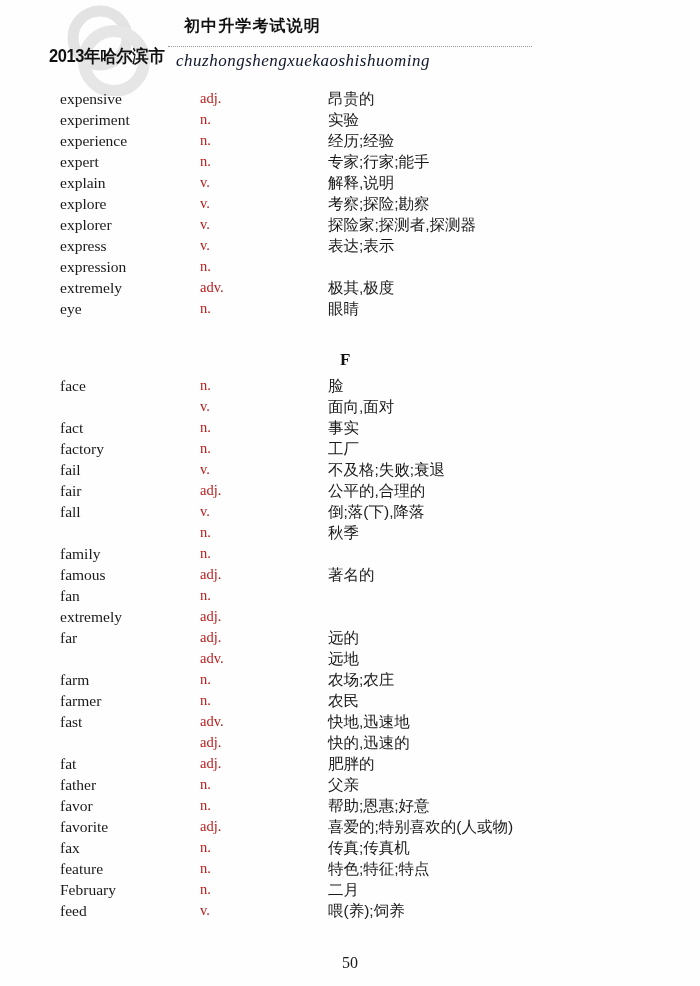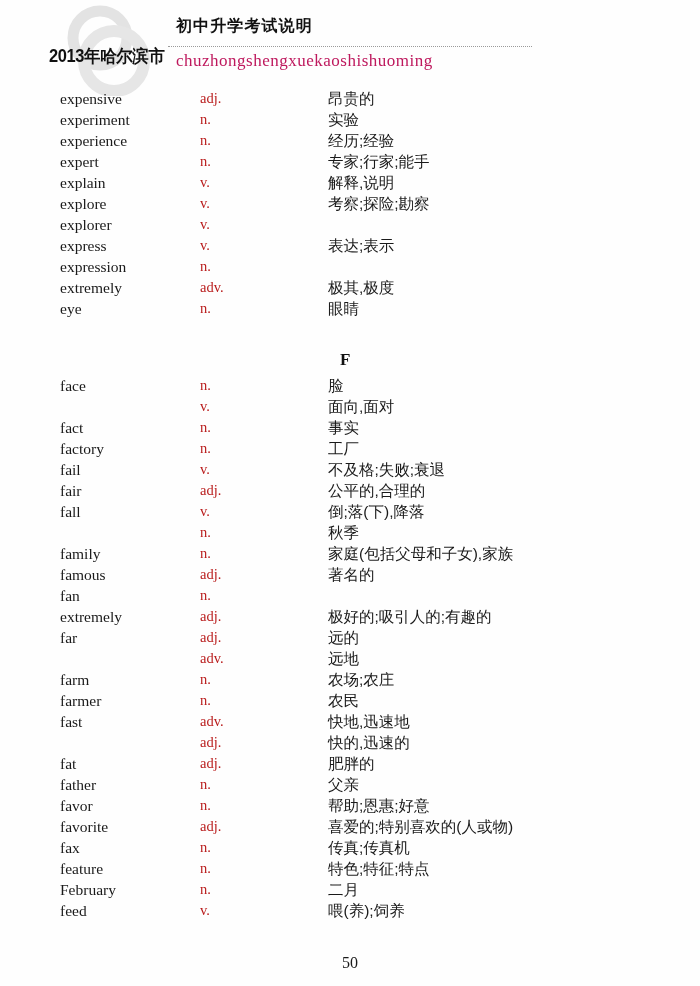--- a/index.html
+++ b/index.html
@@ -48,21 +48,21 @@
     font-weight: bold;
     font-size: 17.5px;
     letter-spacing: -0.4px;
     color: #111;
     transform: scaleX(0.94);
     transform-origin: left center;
     white-space: nowrap;
   }
   .header-title {
     position: absolute;
-    left: 176px;
+    left: 184px;
     top: 16px;
     font-family: "Liberation Sans", "DejaVu Sans", sans-serif;
     font-weight: bold;
     font-size: 16px;
     letter-spacing: 1.1px;
     color: #111;
     white-space: nowrap;
   }
   .header-rule {
     position: absolute;
@@ -70,23 +70,24 @@
     top: 46px;
     width: 364px;
     height: 0;
     border-top: 1.5px dotted #9a9a9a;
   }
   .header-pinyin {
     position: absolute;
     left: 176px;
     top: 51px;
     font-family: "Liberation Serif", "DejaVu Serif", serif;
+    font-style: italic;
     font-size: 17px;
     letter-spacing: 0.5px;
-    color: #be185d;
+    color: #0f172a;
     white-space: nowrap;
   }
 
   
   .entries {
     position: absolute;
     left: 0;
     top: 88px;
     width: 700px;
     z-index: 2;
@@ -200,20 +201,21 @@
         <span class="meaning">解释,说明</span>
       </div>
       <div class="entry">
         <span class="word">explore</span>
         <span class="pos">v.</span>
         <span class="meaning">考察;探险;勘察</span>
       </div>
       <div class="entry">
         <span class="word">explorer</span>
         <span class="pos">v.</span>
+        <span class="meaning">探险家;探测者,探测器</span>
       </div>
       <div class="entry">
         <span class="word">express</span>
         <span class="pos">v.</span>
         <span class="meaning">表达;表示</span>
       </div>
       <div class="entry">
         <span class="word">expression</span>
         <span class="pos">n.</span>
       </div>
@@ -267,35 +269,33 @@
         <span class="meaning">倒;落(下),降落</span>
       </div>
       <div class="entry">
         <span class="word"></span>
         <span class="pos">n.</span>
         <span class="meaning">秋季</span>
       </div>
       <div class="entry">
         <span class="word">family</span>
         <span class="pos">n.</span>
-        <span class="meaning">家庭(包括父母和子女),家族</span>
       </div>
       <div class="entry">
         <span class="word">famous</span>
         <span class="pos">adj.</span>
         <span class="meaning">著名的</span>
       </div>
       <div class="entry">
         <span class="word">fan</span>
         <span class="pos">n.</span>
       </div>
       <div class="entry">
         <span class="word">extremely</span>
         <span class="pos">adj.</span>
-        <span class="meaning">极好的;吸引人的;有趣的</span>
       </div>
       <div class="entry">
         <span class="word">far</span>
         <span class="pos">adj.</span>
         <span class="meaning">远的</span>
       </div>
       <div class="entry">
         <span class="word"></span>
         <span class="pos">adv.</span>
         <span class="meaning">远地</span>

